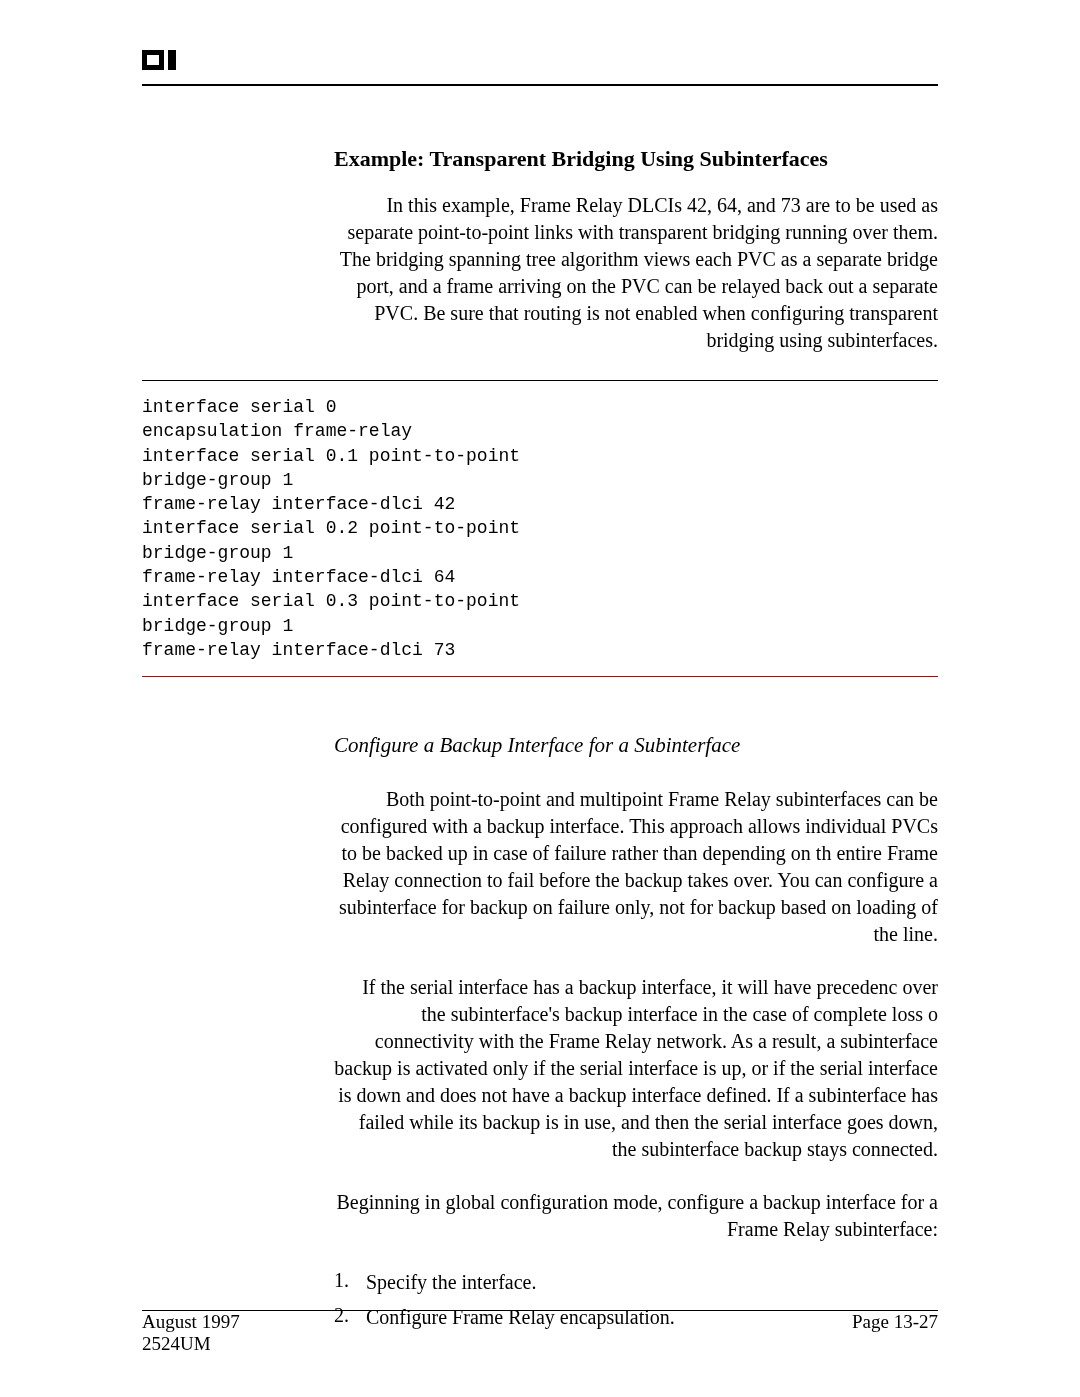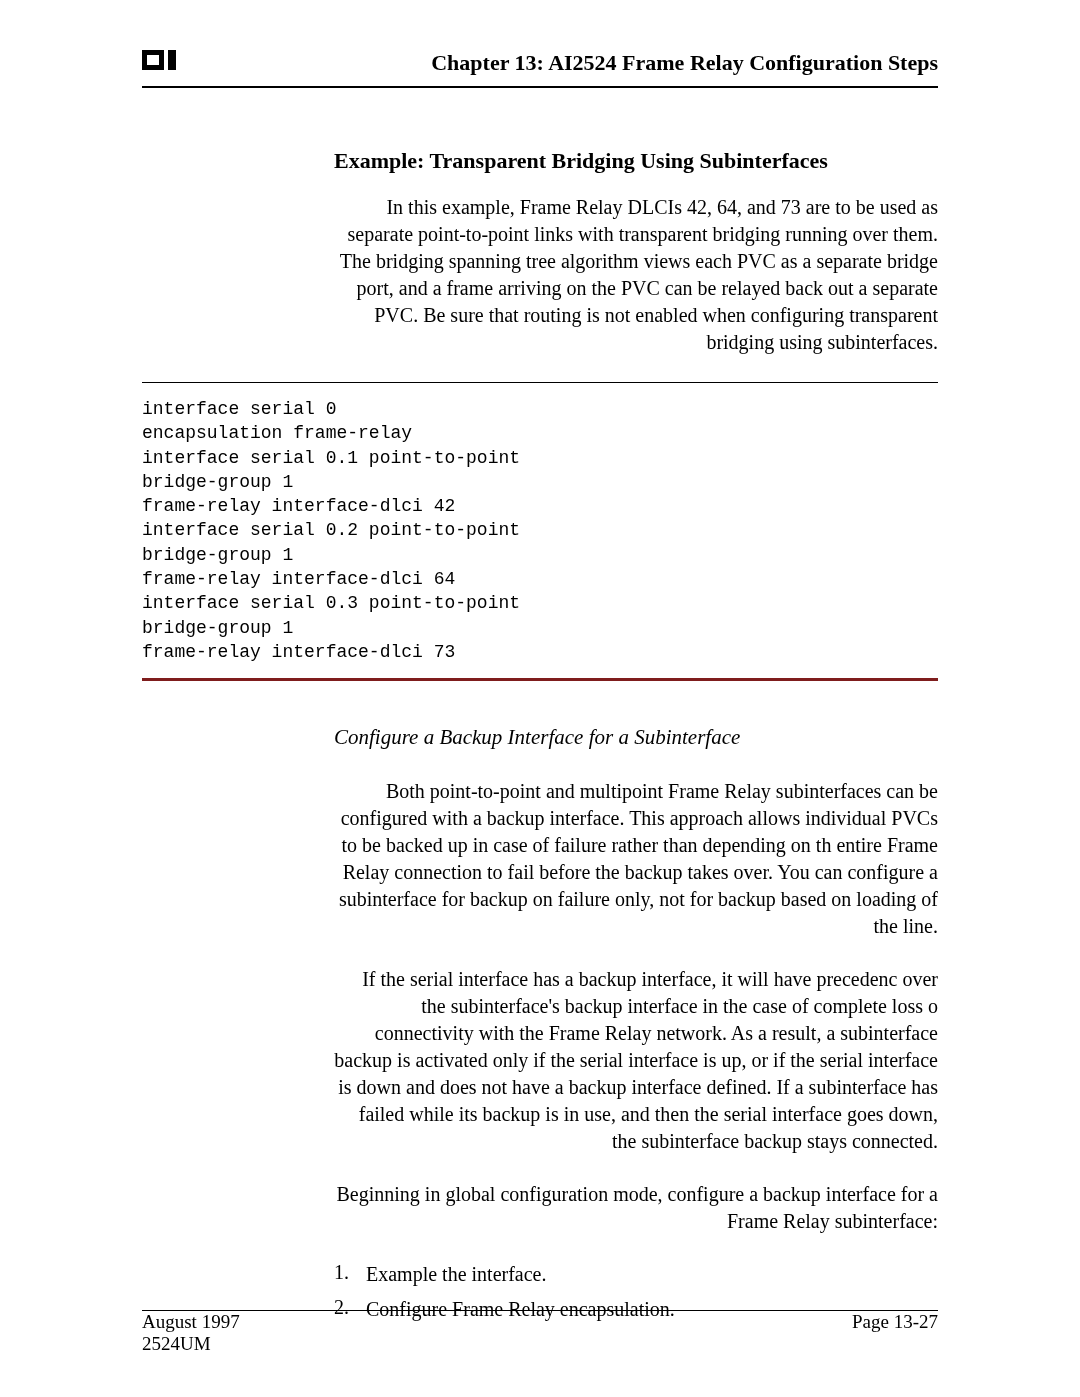--- a/index.html
+++ b/index.html
@@ -37,23 +37,23 @@
     margin-bottom: 20px;
   }
   .para {
     font-size: 20px;
     line-height: 1.35;
     margin-bottom: 26px;
     text-align: right;
   }
   .code-block-wrap {
     border-top: 1px solid #000;
-    border-bottom: 3px solid #7f1d1d;
+    border-bottom: 1px solid #7f1d1d;
     padding: 14px 0 14px 0;
-    margin-bottom: 44px;
+    margin-bottom: 56px;
   }
   .code-block {
     font-family: "Courier New", Courier, monospace;
     font-size: 18px;
     line-height: 1.35;
     white-space: pre;
   }
   .subsection-heading {
     font-size: 21px;
     font-weight: normal;
@@ -104,21 +104,20 @@
 <body>
 
 <div class="header-row">
   <div class="logo">
     <svg viewBox="0 0 36 24" width="36" height="24">
       <rect x="0" y="0" width="22" height="20" fill="#000"></rect>
       <rect x="5" y="5" width="12" height="10" fill="#fff"></rect>
       <rect x="26" y="0" width="8" height="20" fill="#000"></rect>
     </svg>
   </div>
-  <div class="chapter-title">Chapter 13: AI2524 Frame Relay Configuration Steps</div>
 </div>
 
 <div class="main-col">
   <div class="section-heading">Example: Transparent Bridging Using Subinterfaces</div>
   <div class="para">In this example, Frame Relay DLCIs 42, 64, and 73 are to be used as separate point-to-point links with transparent bridging running over them. The bridging spanning tree algorithm views each PVC as a separate bridge port, and a frame arriving on the PVC can be relayed back out a separate PVC. Be sure that routing is not enabled when configuring transparent bridging using subinterfaces.</div>
 </div>
 
 <div class="code-block-wrap">
   <div class="code-block">interface serial 0
 encapsulation frame-relay
@@ -135,21 +134,21 @@
 
 <div class="main-col">
   <div class="subsection-heading">Configure a Backup Interface for a Subinterface</div>
   <div class="para">Both point-to-point and multipoint Frame Relay subinterfaces can be configured with a backup interface. This approach allows individual PVCs to be backed up in case of failure rather than depending on th entire Frame Relay connection to fail before the backup takes over. You can configure a subinterface for backup on failure only, not for backup based on loading of the line.</div>
   <div class="para">If the serial interface has a backup interface, it will have precedenc over the subinterface's backup interface in the case of complete loss o connectivity with the Frame Relay network. As a result, a subinterface backup is activated only if the serial interface is up, or if the serial interface is down and does not have a backup interface defined. If a subinterface has failed while its backup is in use, and then the serial interface goes down, the subinterface backup stays connected.</div>
   <div class="para">Beginning in global configuration mode, configure a backup interface for a Frame Relay subinterface:</div>
 
   <div class="step-list">
     <div class="step">
       <div class="step-num">1.</div>
-      <div class="step-text">Example the interface.</div>
+      <div class="step-text">Specify the interface.</div>
     </div>
 
     <div class="step">
       <div class="step-num">2.</div>
       <div class="step-text">Configure Frame Relay encapsulation.</div>
     </div>
 
   </div>
 </div>
 

